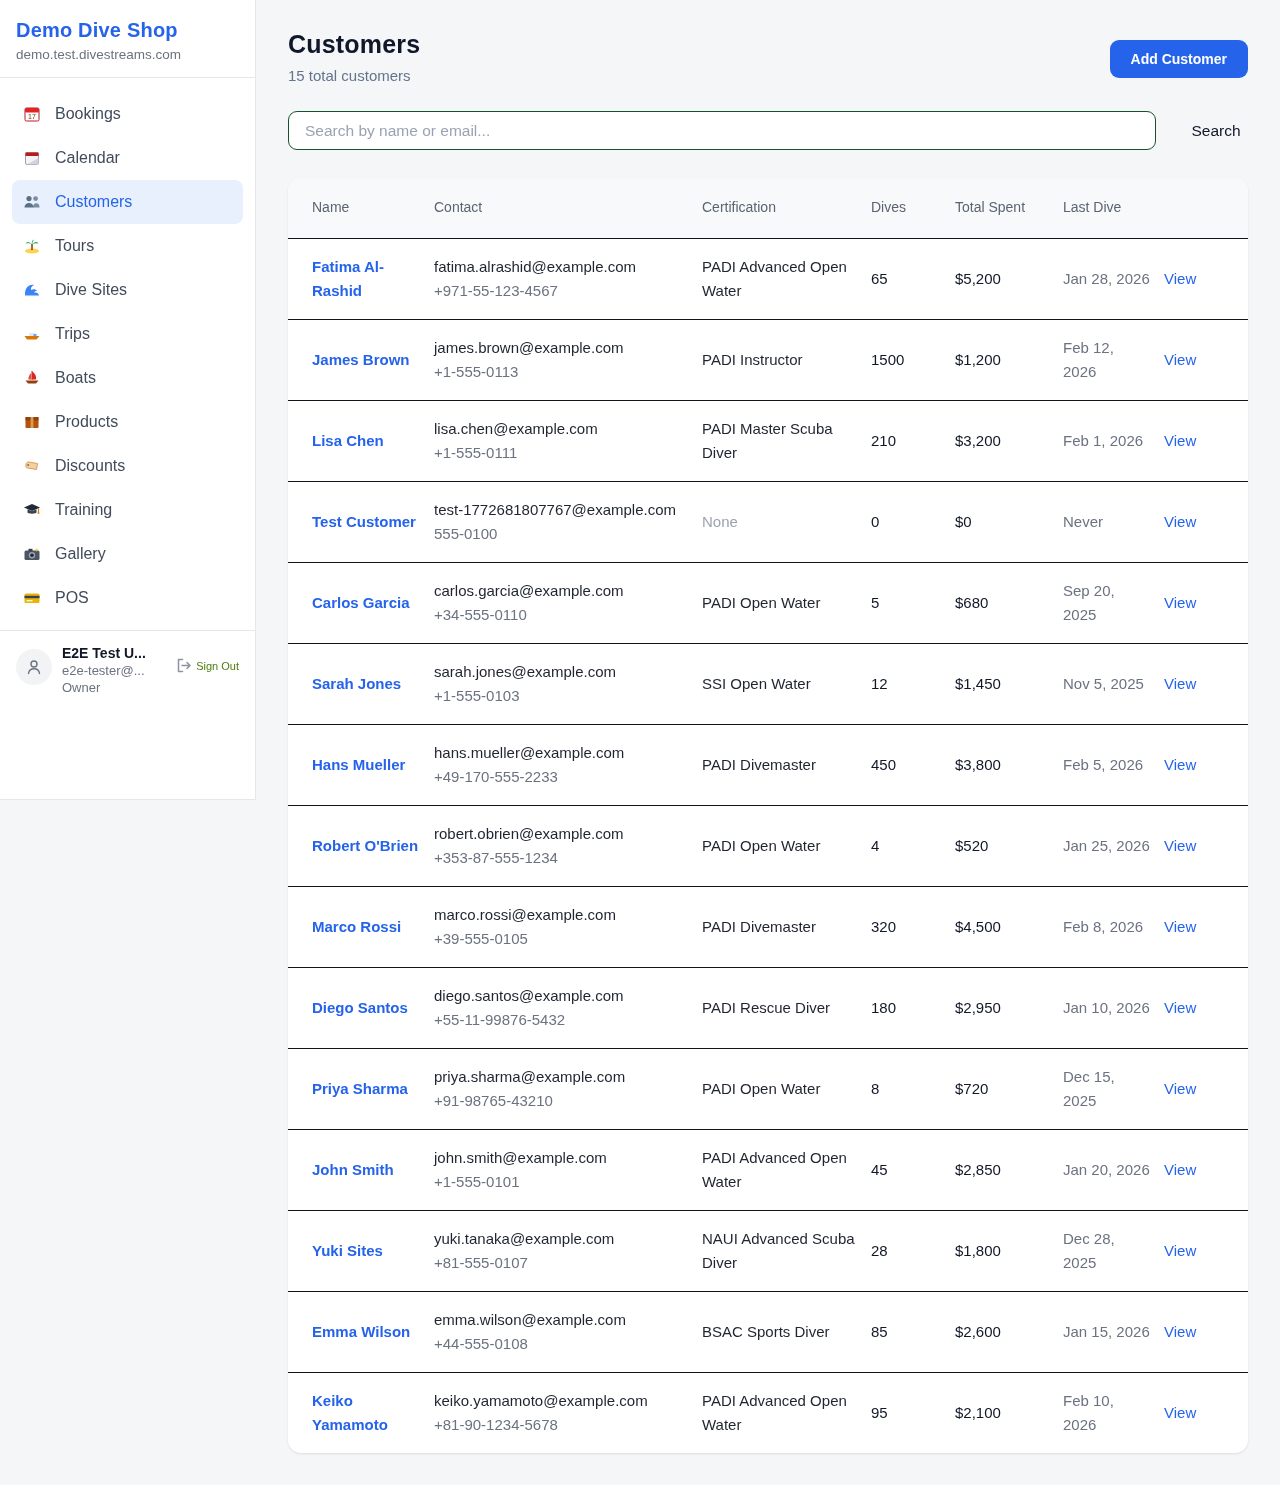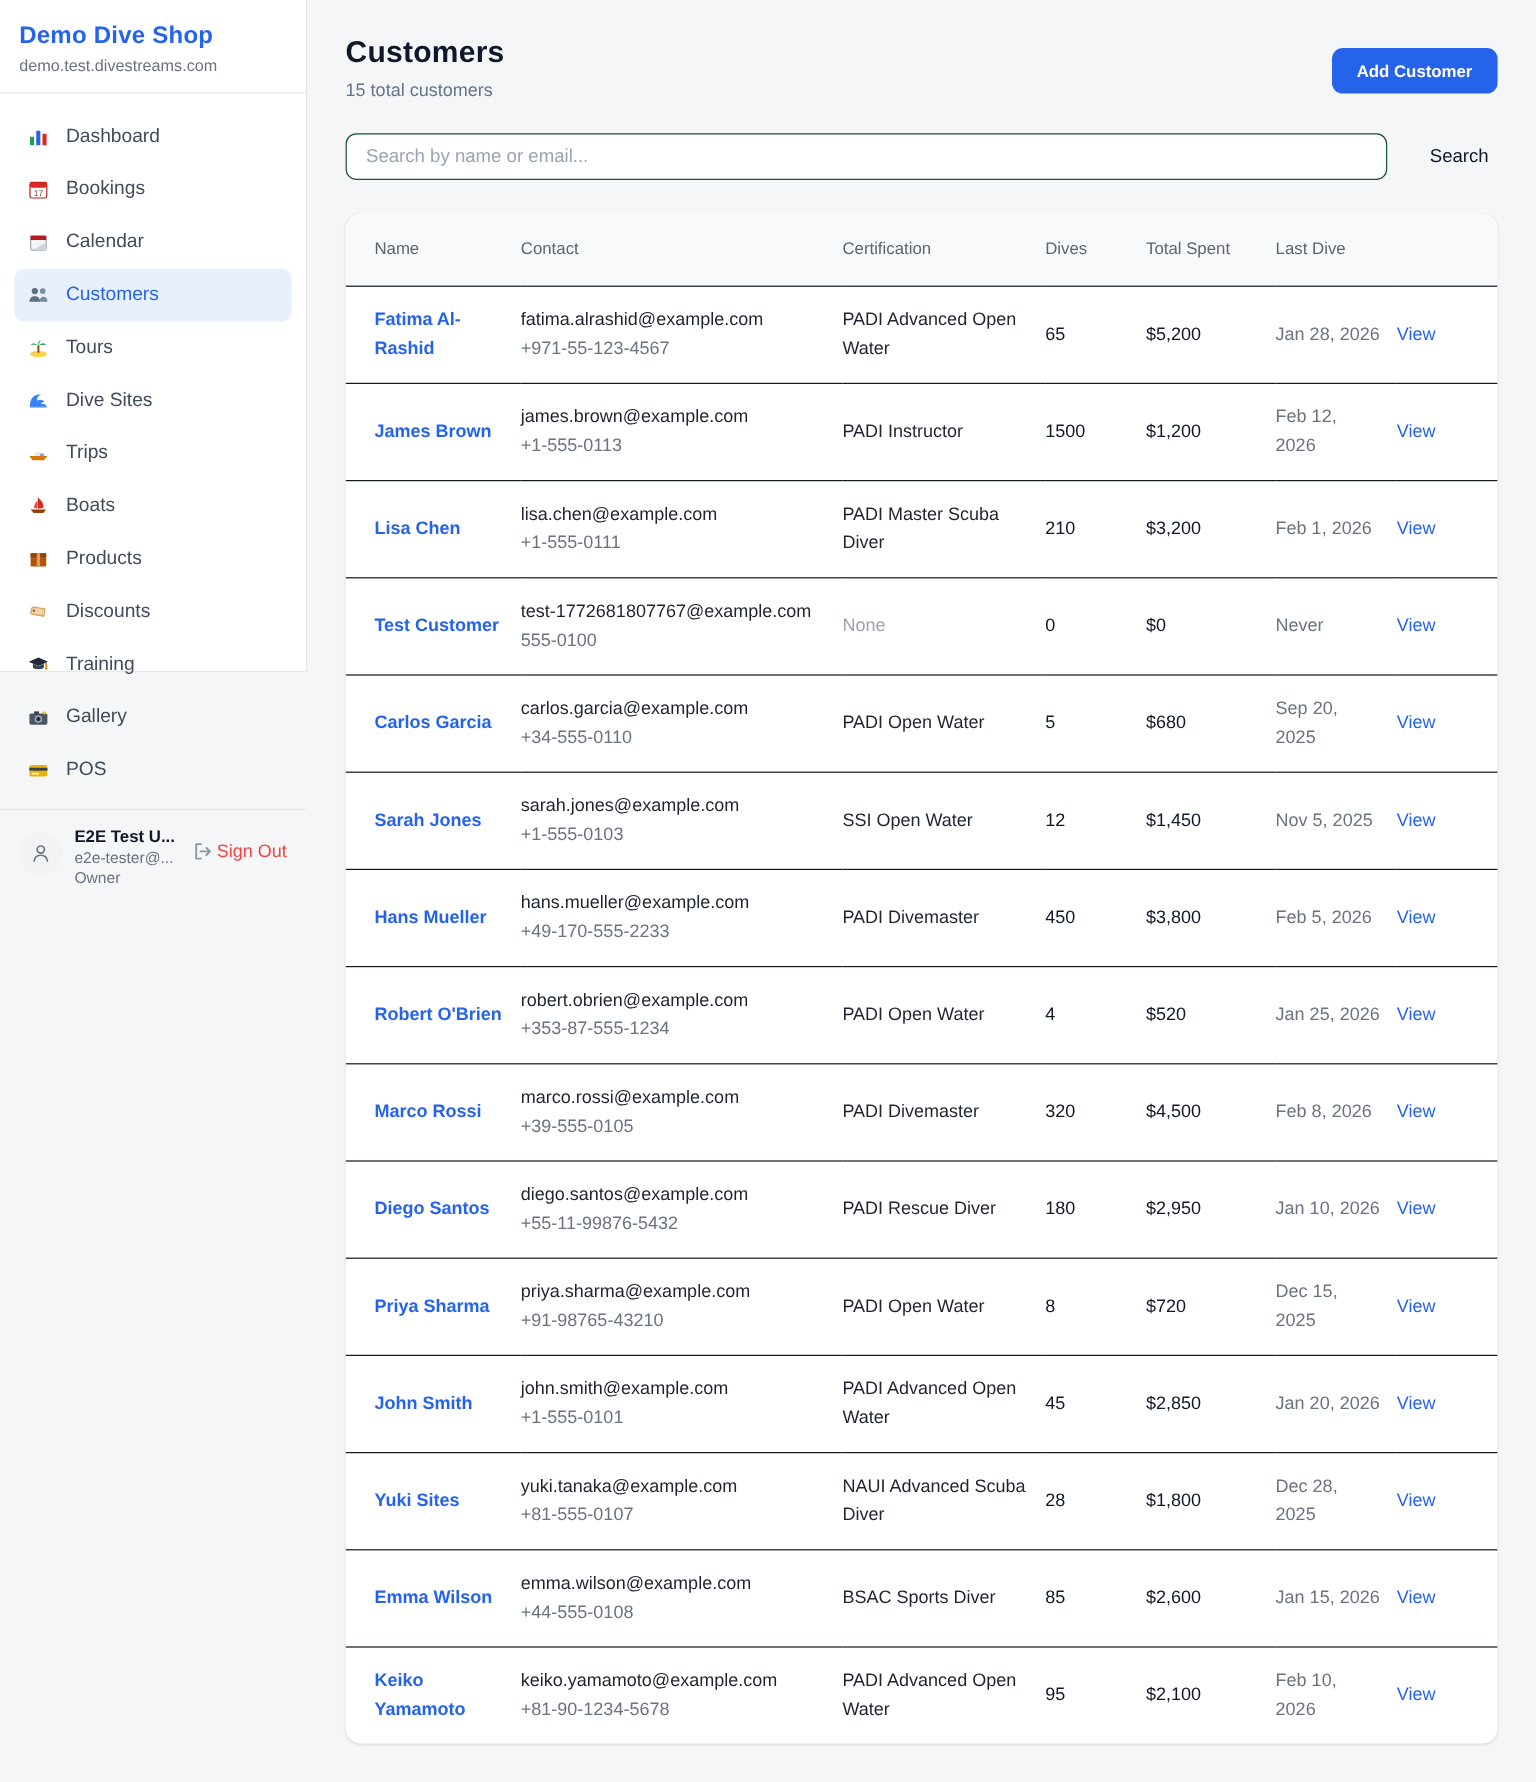--- a/index.html
+++ b/index.html
@@ -7,21 +7,21 @@
     width: 1280px; height: 1485px;
     font-family: "Liberation Sans", sans-serif;
     background: #f4f6f8;
     color: #111827;
     overflow: hidden;
   }
 
   
   .sidebar {
     position: absolute; left: 0; top: 0;
-    width: 256px; height: 560px;
+    width: 256px; height: 800px;
     background: #ffffff;
     border-right: 1px solid #e5e7eb;
     border-bottom: 1px solid #e5e7eb;
     display: flex; flex-direction: column;
   }
   .sidebar-header { padding: 19px 16px 15px 16px; border-bottom: 1px solid #e5e7eb; }
   .shop-name { color: #2563eb; font-size: 20px; font-weight: 700; letter-spacing: .2px; }
   .shop-domain { color: #6b7280; font-size: 13.5px; margin-top: 5px; }
   .nav { padding: 14px 12px 8px 12px; flex: 0 0 auto; }
   .nav-item {
@@ -38,21 +38,21 @@
   .avatar {
     width: 36px; height: 36px; border-radius: 50%;
     background: #f1f3f5; display: flex; align-items: center; justify-content: center;
     flex: 0 0 36px; margin-top: 4px;
   }
   .user-meta { min-width: 0; flex: 1; }
   .user-name { font-size: 14px; font-weight: 700; color: #111827; white-space: nowrap; }
   .user-email, .user-role { font-size: 13px; color: #6b7280; margin-top: 2px; white-space: nowrap; }
   .signout {
     display: flex; align-items: center; gap: 4px;
-    color: #ef4444; font-size: 15px; cursor: pointer; margin-top: 12px; flex: 0 0 auto;
+    color: #4d7c0f; font-size: 11px; cursor: pointer; margin-top: 12px; flex: 0 0 auto;
   }
 
   
   .main { position: absolute; left: 256px; top: 0; width: 1024px; height: 1485px; padding: 30px 32px 0 32px; }
   .page-header { display: flex; align-items: flex-start; justify-content: space-between; }
   .page-title { font-size: 25px; font-weight: 700; color: #0f172a; letter-spacing: .2px; }
   .page-subtitle { font-size: 15px; color: #64748b; margin-top: 8px; }
   .btn-primary {
     background: #2563eb; color: #ffffff; border: none; border-radius: 9px;
     font-family: "Liberation Sans", sans-serif;
@@ -105,30 +105,20 @@
 </head>
 <body>
 
 <aside class="sidebar">
   <div class="sidebar-header">
     <div class="shop-name">Demo Dive Shop</div>
     <div class="shop-domain">demo.test.divestreams.com</div>
   </div>
 
   <nav class="nav">
-    <div class="nav-item">
-      <span class="nav-icon">
-        <svg width="18" height="18" viewBox="0 0 18 18">
-            <rect x="2" y="9" width="3.4" height="7" fill="#16a34a"></rect>
-            <rect x="7.2" y="4" width="3.4" height="12" fill="#2563eb"></rect>
-            <rect x="12.4" y="6.5" width="3.4" height="9.5" fill="#dc2626"></rect>
-          </svg>
-      </span>
-      <span>Dashboard</span>
-    </div>
     <div class="nav-item">
       <span class="nav-icon">
         <svg width="18" height="18" viewBox="0 0 18 18">
             <rect x="2" y="3" width="14" height="13" rx="1.5" fill="#fff" stroke="#b91c1c"></rect>
             <rect x="2" y="3" width="14" height="4.5" rx="1.5" fill="#dc2626"></rect>
             <text x="9" y="14" font-size="7" fill="#7f1d1d" text-anchor="middle" font-family="Liberation Sans, sans-serif">17</text>
           </svg>
       </span>
       <span>Bookings</span>
     </div>

